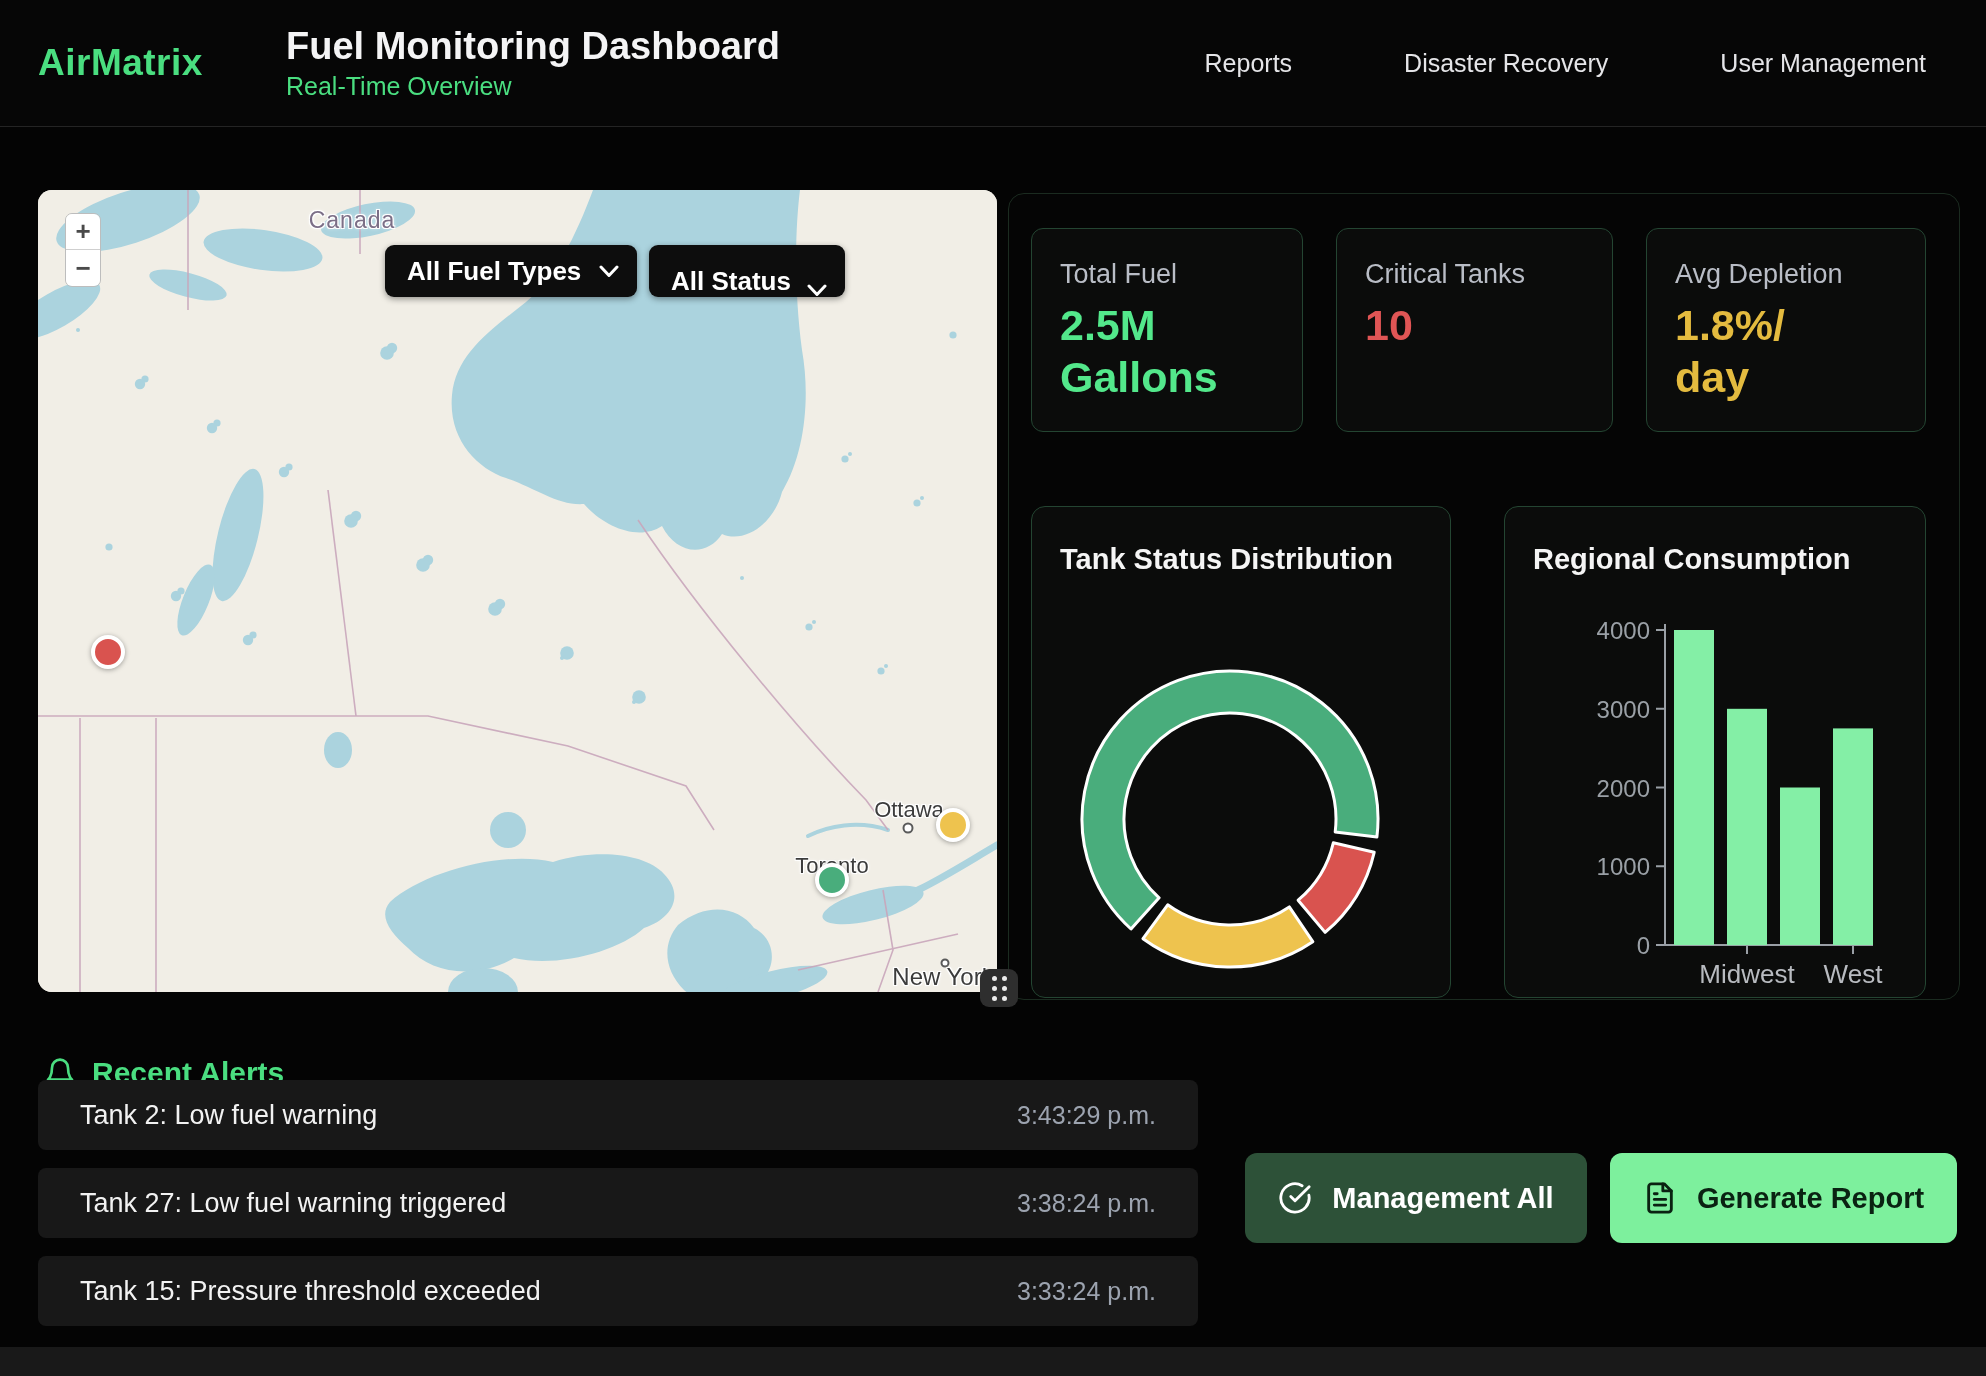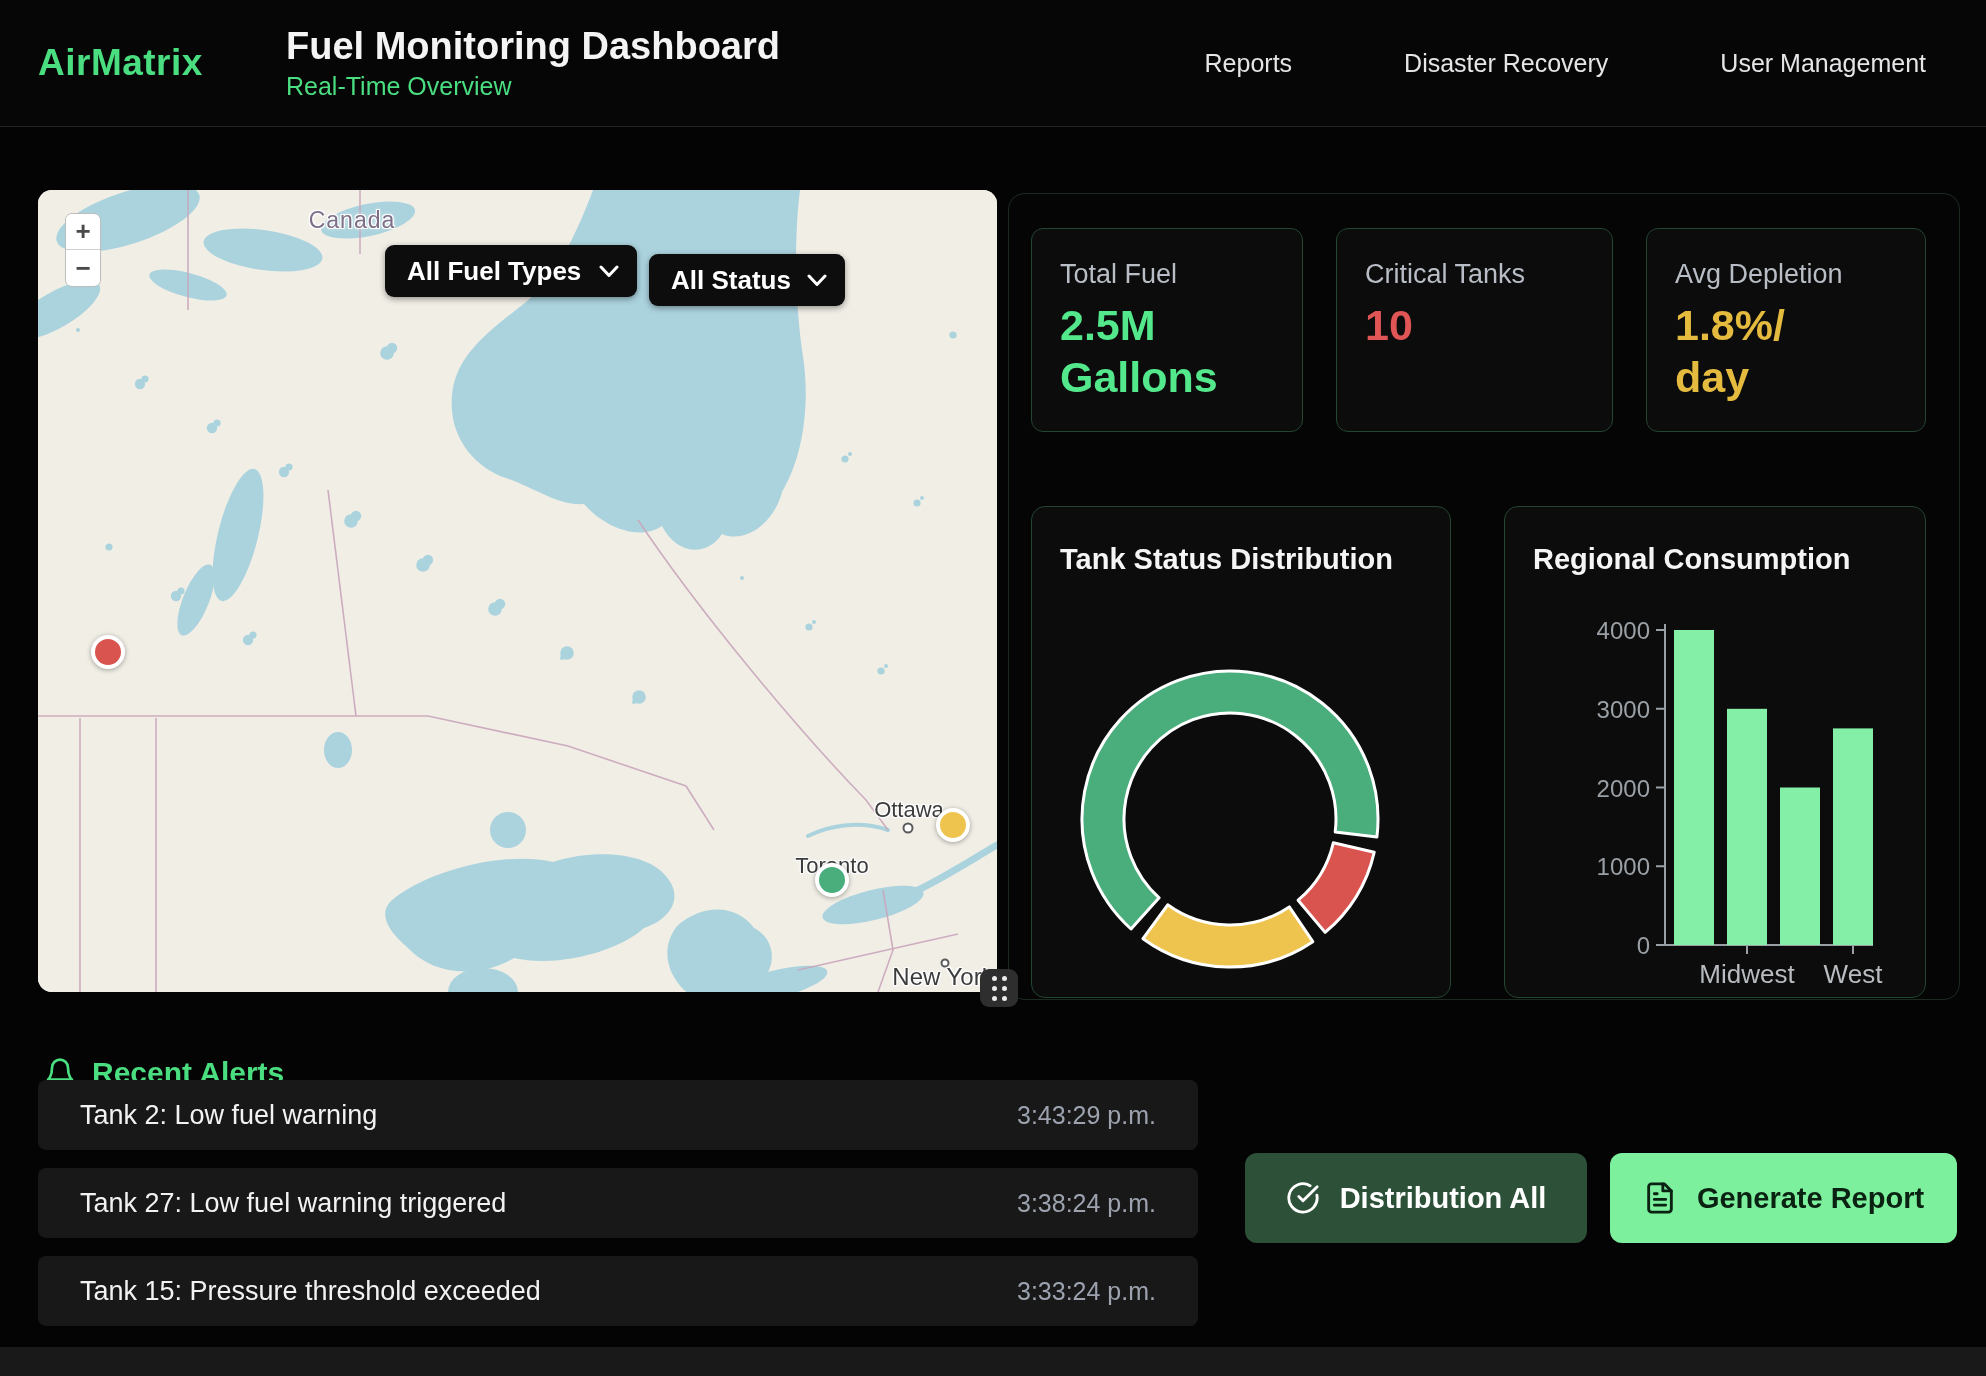--- a/index.html
+++ b/index.html
@@ -193,21 +193,21 @@
       <div class="zoom-btn">+</div>
       <div class="zoom-btn">−</div>
     </div>
 
     <div class="filter-bar-item" style="left:347px; top:55px; width:252px;">
       <span>All Fuel Types</span>
       <svg width="20" height="13" viewBox="0 0 20 13">
         <path d="M2 2 L10 10.5 L18 2" stroke="#fff" stroke-width="3" fill="none" stroke-linecap="round" stroke-linejoin="round"></path>
       </svg>
     </div>
-    <div class="filter-bar-item" style="left:611px; top:64px; width:196px;">
+    <div class="filter-bar-item" style="left:611px; top:55px; width:196px;align-items:flex-end;">
       <span>All Status</span>
       <svg width="20" height="13" viewBox="0 0 20 13">
         <path d="M2 2 L10 10.5 L18 2" stroke="#fff" stroke-width="3" fill="none" stroke-linecap="round" stroke-linejoin="round"></path>
       </svg>
     </div>
   </div>
 
   <div class="drag-handle">
     <i></i>
       <i></i>
@@ -300,21 +300,21 @@
     <span class="alert-time">3:33:24 p.m.</span>
   </div>
 
   <button class="btn btn-ack">
     <svg width="34" height="34" viewBox="0 0 24 24">
       <g stroke="#fff" stroke-width="2" fill="none" stroke-linecap="round" stroke-linejoin="round">
         <path d="M21.8 10A10 10 0 1 1 17 3.3"></path>
         <path d="M9 11l3 3L22 4"></path>
       </g>
     </svg>
-    <span>Distribution All</span>
+    <span>Management All</span>
   </button>
 
   <button class="btn btn-gen">
     <svg width="34" height="34" viewBox="0 0 24 24">
       <g stroke="#0a2212" stroke-width="2" fill="none" stroke-linecap="round" stroke-linejoin="round">
         <path d="M15 2H6a2 2 0 0 0-2 2v16a2 2 0 0 0 2 2h12a2 2 0 0 0 2-2V7Z"></path>
         <path d="M14 2v5h6"></path>
         <line x1="8" y1="13" x2="16" y2="13"></line>
         <line x1="8" y1="17" x2="16" y2="17"></line>
         <line x1="8" y1="9" x2="10" y2="9"></line>

